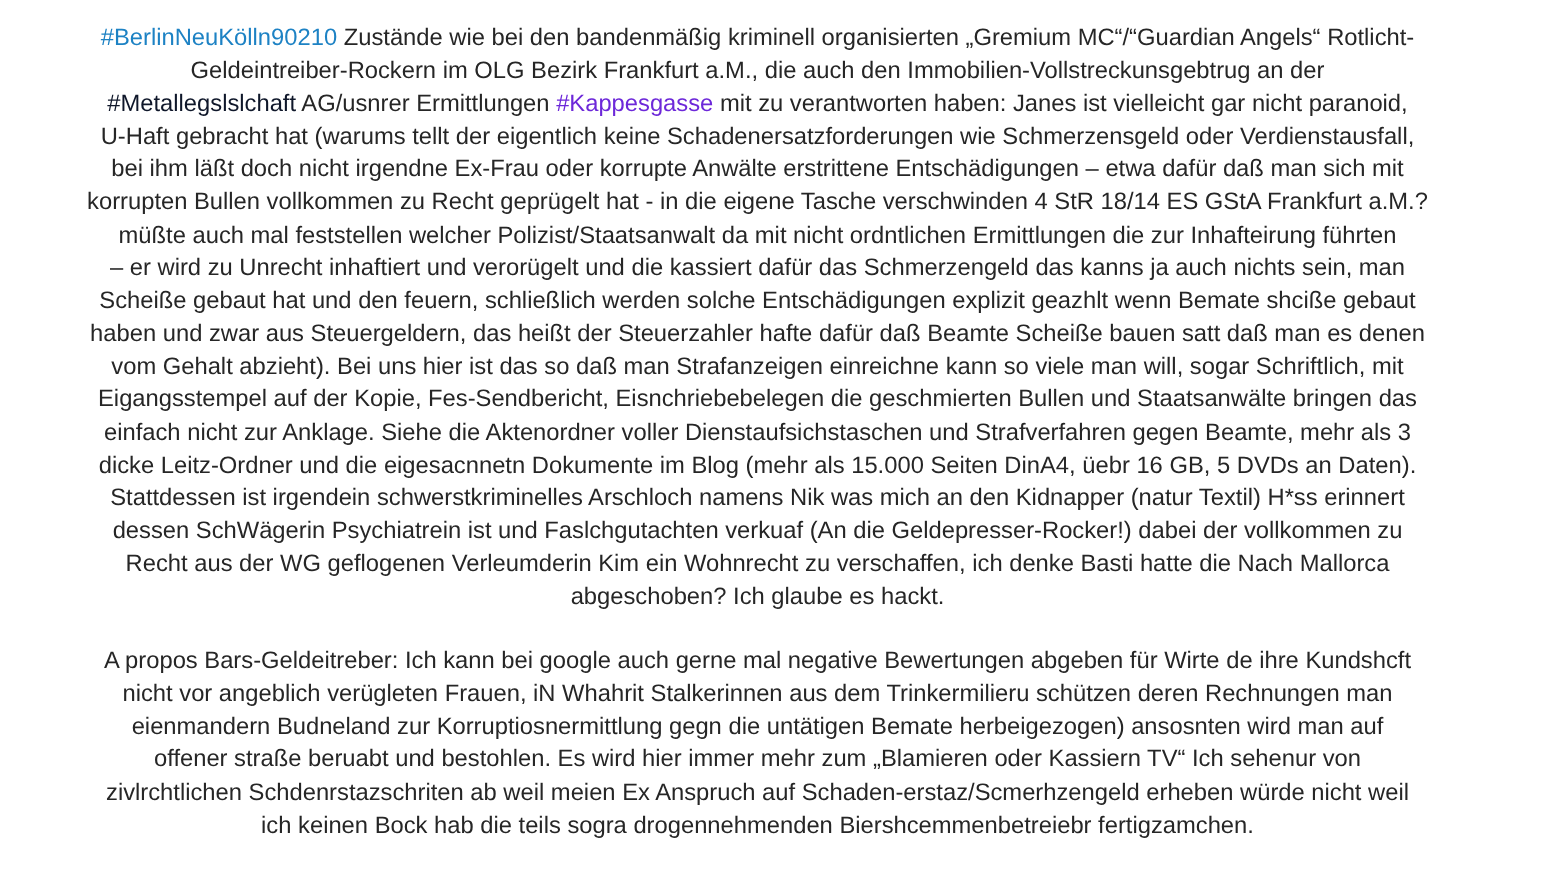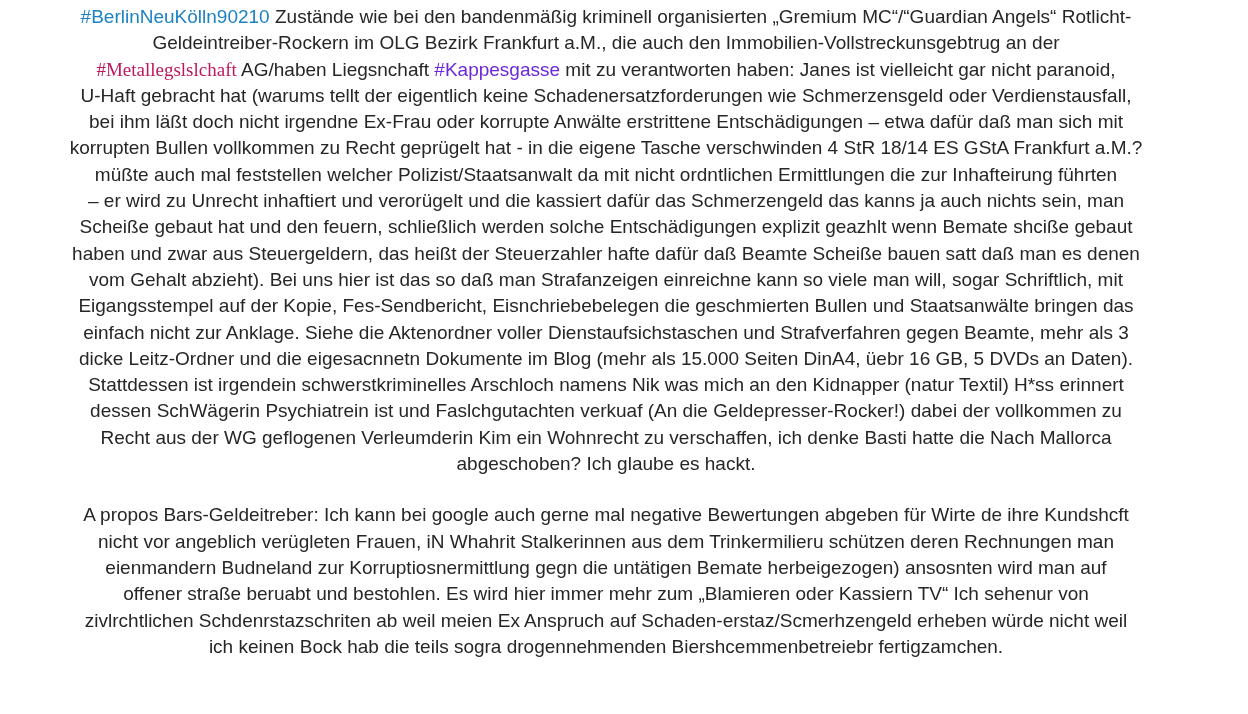--- a/index.html
+++ b/index.html
@@ -5,21 +5,21 @@
   html, body { margin: 0; padding: 0; }
   body {
     width: 1248px;
     height: 714px;
     background: #ffffff;
     overflow: hidden;
   }
   .post {
     box-sizing: border-box;
     width: 1212px;
-    padding: 4px 8px 0 8px;
+    padding: 18px 8px 0 8px;
     font-family: "Liberation Sans", sans-serif;
     font-size: 19px;
     line-height: 26.3px;
     font-weight: 400;
     color: #262626;
   }
   .paragraph + .paragraph { margin-top: 25px; }
   .line {
     height: 26.3px;
     white-space: pre;
@@ -27,21 +27,21 @@
   }
   .hashtag { cursor: pointer; }
 </style>
 </head>
 <body>
 
 <main class="post" style="color: rgb(38, 38, 38); background: rgb(255, 255, 255);">
     <div class="paragraph">
       <div class="line"><span class="hashtag" style="color: rgb(29, 130, 196);">#BerlinNeuKölln90210</span><span> Zustände wie bei den bandenmäßig kriminell organisierten „Gremium MC“/“Guardian Angels“ Rotlicht-</span></div>
       <div class="line"><span>Geldeintreiber-Rockern im OLG Bezirk Frankfurt a.M., die auch den Immobilien-Vollstreckunsgebtrug an der</span></div>
-      <div class="line"><span class="hashtag" style="color: #be185d; font-family: Liberation Serif, serif;">#Metallegslslchaft</span><span> AG/haben Liegsnchaft </span><span class="hashtag" style="color: #6d28d9;">#Kappesgasse</span><span> mit zu verantworten haben: Janes ist vielleicht gar nicht paranoid,</span></div>
+      <div class="line"><span class="hashtag" style="color: #0f172a;">#Metallegslslchaft</span><span> AG/usnrer Ermittlungen </span><span class="hashtag" style="color: #6d28d9;">#Kappesgasse</span><span> mit zu verantworten haben: Janes ist vielleicht gar nicht paranoid,</span></div>
       <div class="line"><span>U-Haft gebracht hat (warums tellt der eigentlich keine Schadenersatzforderungen wie Schmerzensgeld oder Verdienstausfall,</span></div>
       <div class="line"><span>bei ihm läßt doch nicht irgendne Ex-Frau oder korrupte Anwälte erstrittene Entschädigungen – etwa dafür daß man sich mit</span></div>
       <div class="line"><span>korrupten Bullen vollkommen zu Recht geprügelt hat - in die eigene Tasche verschwinden 4 StR 18/14 ES GStA Frankfurt a.M.?</span></div>
       <div class="line"><span>müßte auch mal feststellen welcher Polizist/Staatsanwalt da mit nicht ordntlichen Ermittlungen die zur Inhafteirung führten</span></div>
       <div class="line"><span>– er wird zu Unrecht inhaftiert und verorügelt und die kassiert dafür das Schmerzengeld das kanns ja auch nichts sein, man</span></div>
       <div class="line"><span>Scheiße gebaut hat und den feuern, schließlich werden solche Entschädigungen explizit geazhlt wenn Bemate shciße gebaut</span></div>
       <div class="line"><span>haben und zwar aus Steuergeldern, das heißt der Steuerzahler hafte dafür daß Beamte Scheiße bauen satt daß man es denen</span></div>
       <div class="line"><span>vom Gehalt abzieht). Bei uns hier ist das so daß man Strafanzeigen einreichne kann so viele man will, sogar Schriftlich, mit</span></div>
       <div class="line"><span>Eigangsstempel auf der Kopie, Fes-Sendbericht, Eisnchriebebelegen die geschmierten Bullen und Staatsanwälte bringen das</span></div>
       <div class="line"><span>einfach nicht zur Anklage. Siehe die Aktenordner voller Dienstaufsichstaschen und Strafverfahren gegen Beamte, mehr als 3</span></div>

